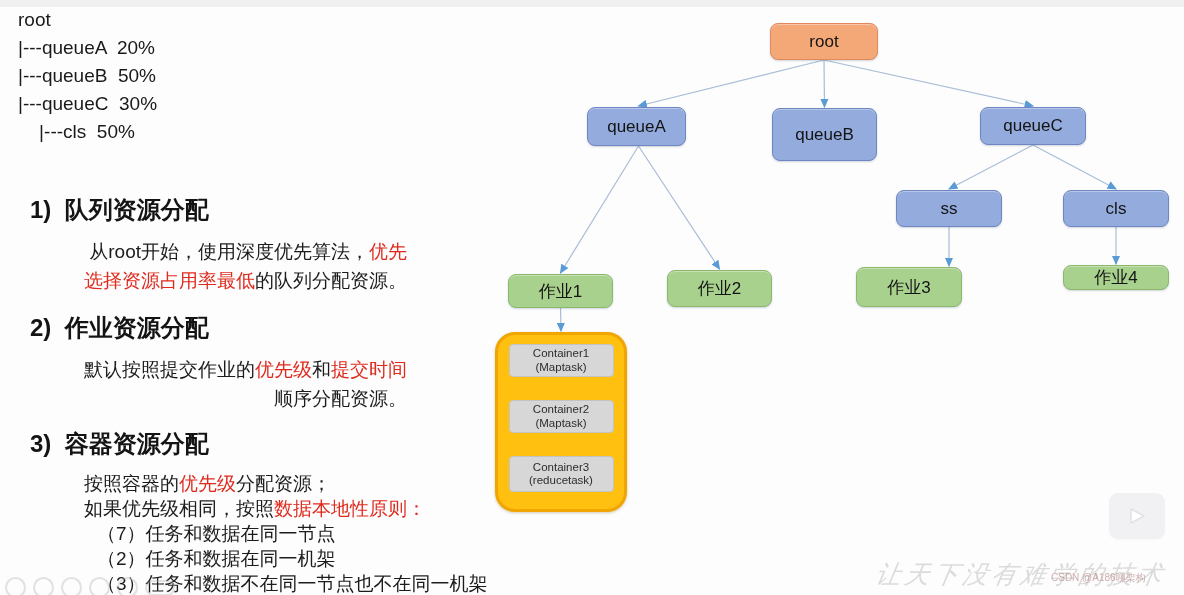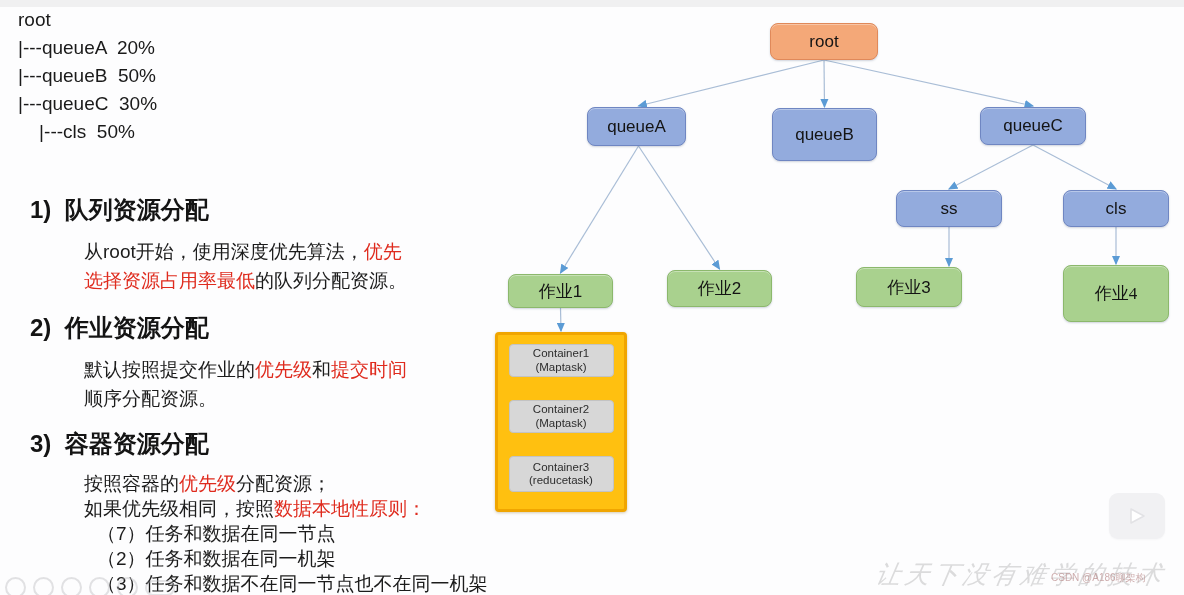--- a/index.html
+++ b/index.html
@@ -15,41 +15,41 @@
   
   .ascii-tree{position:absolute;left:18px;top:6px;font-size:19px;line-height:28px;color:#1a1a1a;}
   .tree-line{white-space:pre;}
 
   
   .notes{position:absolute;inset:0;}
   .section{position:absolute;left:30px;}
   .section-1{top:194px}.section-2{top:312px}.section-3{top:428px}
   .heading{font-size:24px;font-weight:bold;white-space:pre;color:#141414;}
   .body{margin-left:54px;margin-top:11px;font-size:19px;color:#1c1c1c;}
-  .section-1 .body,.section-2 .body{line-height:29px;}
+  .section-1 .body,.section-2 .body{line-height:29px;text-align:right;}
   .section-3 .body{line-height:25px;}
   .line{white-space:pre;}
   .line.ind{padding-left:13px;}
   .red{color:var(--red,#df2b1e);}
 
   
   .diagram{position:absolute;inset:0;}
   .edges{position:absolute;left:0;top:0;pointer-events:none;}
   .node{
     position:absolute;display:flex;align-items:center;justify-content:center;
     font-size:17px;color:#141414;border-radius:8px;
     box-shadow:0 1px 2px rgba(70,90,120,.25), inset 0 1px 0 rgba(255,255,255,.35);
     box-sizing:border-box;
   }
   .node.orange{background:var(--orangeFill,#f4a878);border:1.5px solid var(--orangeBorder,#e0895a);}
   .node.blue{background:var(--blueFill,#93abdd);border:1.5px solid var(--blueBorder,#6f86c2);}
   .node.green{background:var(--greenFill,#a9d18e);border:1.5px solid var(--greenBorder,#8cb86c);}
   .cgroup{
     position:absolute;background:var(--groupFill,#ffc010);
-    border:3px solid var(--groupBorder,#f0a500);border-radius:4px;
+    border:3px solid var(--groupBorder,#f0a500);border-radius:20px;
     display:flex;flex-direction:column;align-items:center;
     padding-top:9px;gap:23px;box-sizing:border-box;
     box-shadow:0 1px 3px rgba(120,90,0,.3);
   }
   .cbox{
     width:105px;height:33px;background:var(--containerFill,#d7d7d7);
     border:1px solid var(--containerBorder,#c3c3c3);border-radius:4px;
     display:flex;flex-direction:column;align-items:center;justify-content:center;
     font-size:11.5px;line-height:13.5px;color:#2d2d2d;box-sizing:border-box;
   }
@@ -137,21 +137,21 @@
       </svg>
   <div class="node orange" style="left: 770px; top: 23px; width: 108px; height: 37px;">root</div>
       <div class="node blue" style="left: 587px; top: 107px; width: 99px; height: 39px;">queueA</div>
       <div class="node blue" style="left: 772px; top: 108px; width: 105px; height: 53px;">queueB</div>
       <div class="node blue" style="left: 980px; top: 107px; width: 106px; height: 38px;">queueC</div>
       <div class="node blue" style="left: 896px; top: 190px; width: 106px; height: 37px;">ss</div>
       <div class="node blue" style="left: 1063px; top: 190px; width: 106px; height: 37px;">cls</div>
       <div class="node green" style="left: 508px; top: 274px; width: 105px; height: 34px;">作业1</div>
       <div class="node green" style="left: 667px; top: 270px; width: 105px; height: 37px;">作业2</div>
       <div class="node green" style="left: 856px; top: 267px; width: 106px; height: 40px;">作业3</div>
-      <div class="node green" style="left: 1063px; top: 265px; width: 106px; height: 57px; font-family: Liberation Serif, serif;">作业4</div>
+      <div class="node green" style="left: 1063px; top: 265px; width: 106px; height: 25px;">作业4</div>
       <div class="cgroup" style="left: 495px; top: 332px; width: 132px; height: 180px;">
         <div class="cbox">
           <div>Container1</div>
           <div>(Maptask)</div>
         </div>
         <div class="cbox">
           <div>Container2</div>
           <div>(Maptask)</div>
         </div>
         <div class="cbox">

